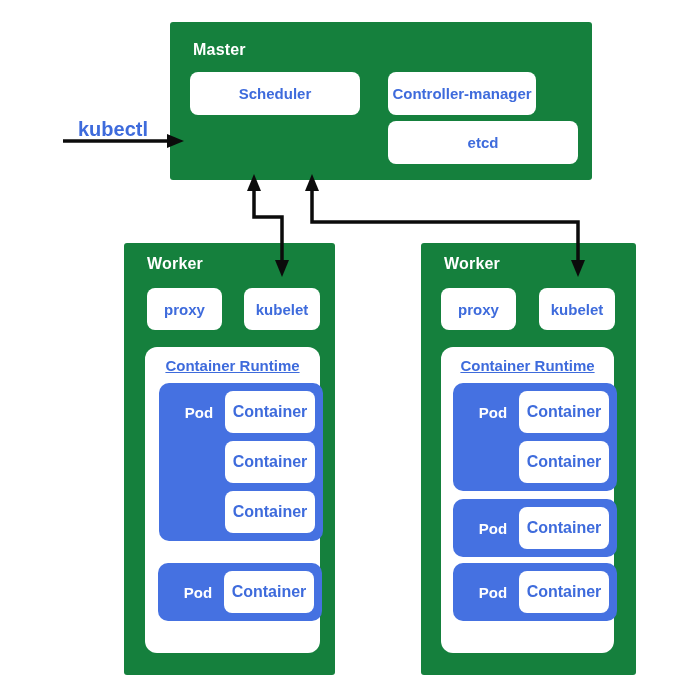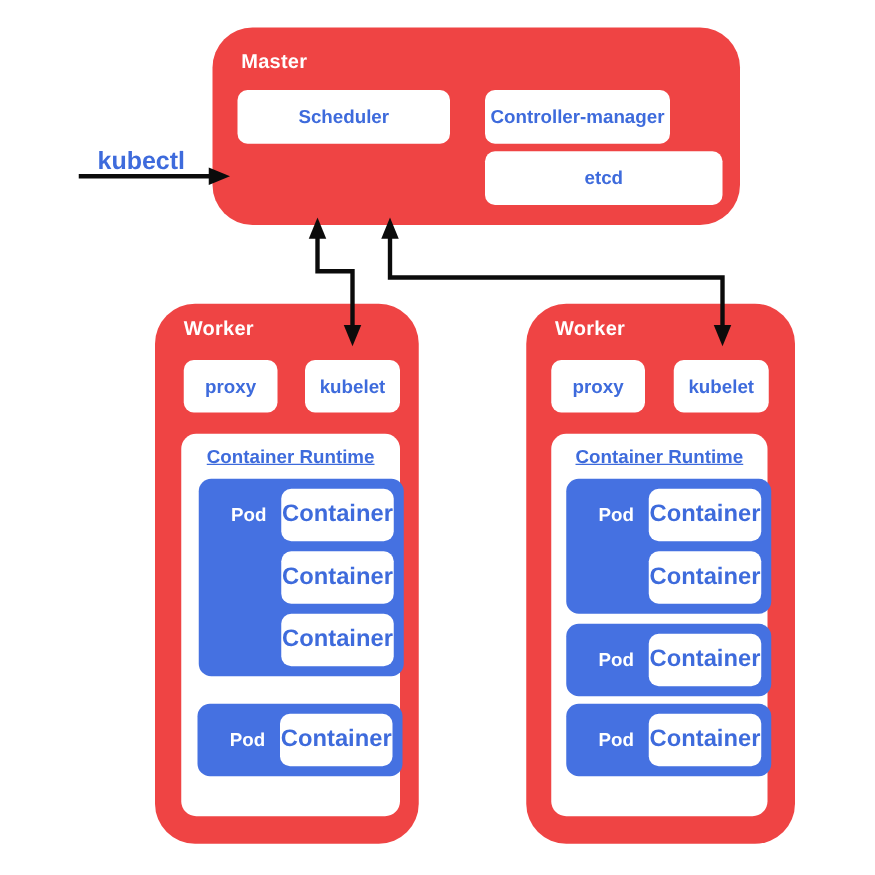--- a/index.html
+++ b/index.html
@@ -6,22 +6,22 @@
   body {
     font-family: "Liberation Sans", sans-serif;
     width: 700px; height: 700px;
     position: relative;
     overflow: hidden;
   }
   .stage { position: relative; width: 700px; height: 700px; }
 
   .blue-panel {
     position: absolute;
-    background: #ef4444;
-    border-radius: 32px;
+    background: #15803d;
+    border-radius: 3px;
   }
   .panel-title {
     position: absolute;
     color: #ffffff;
     font-weight: bold;
     font-size: 16px;
     letter-spacing: 0.2px;
   }
   .white-box {
     position: absolute;
@@ -74,21 +74,21 @@
   .container-box {
     width: 90px;
     height: 42px;
     background: #ffffff;
     border-radius: 8px;
     display: flex;
     align-items: center;
     justify-content: center;
     color: #3E6BDC;
     font-weight: bold;
-    font-size: 19px;
+    font-size: 16px;
   }
   .kubectl-label {
     position: absolute;
     left: 58px; top: 118px;
     width: 110px;
     text-align: center;
     color: #3E6BDC;
     font-weight: bold;
     font-size: 20px;
   }

